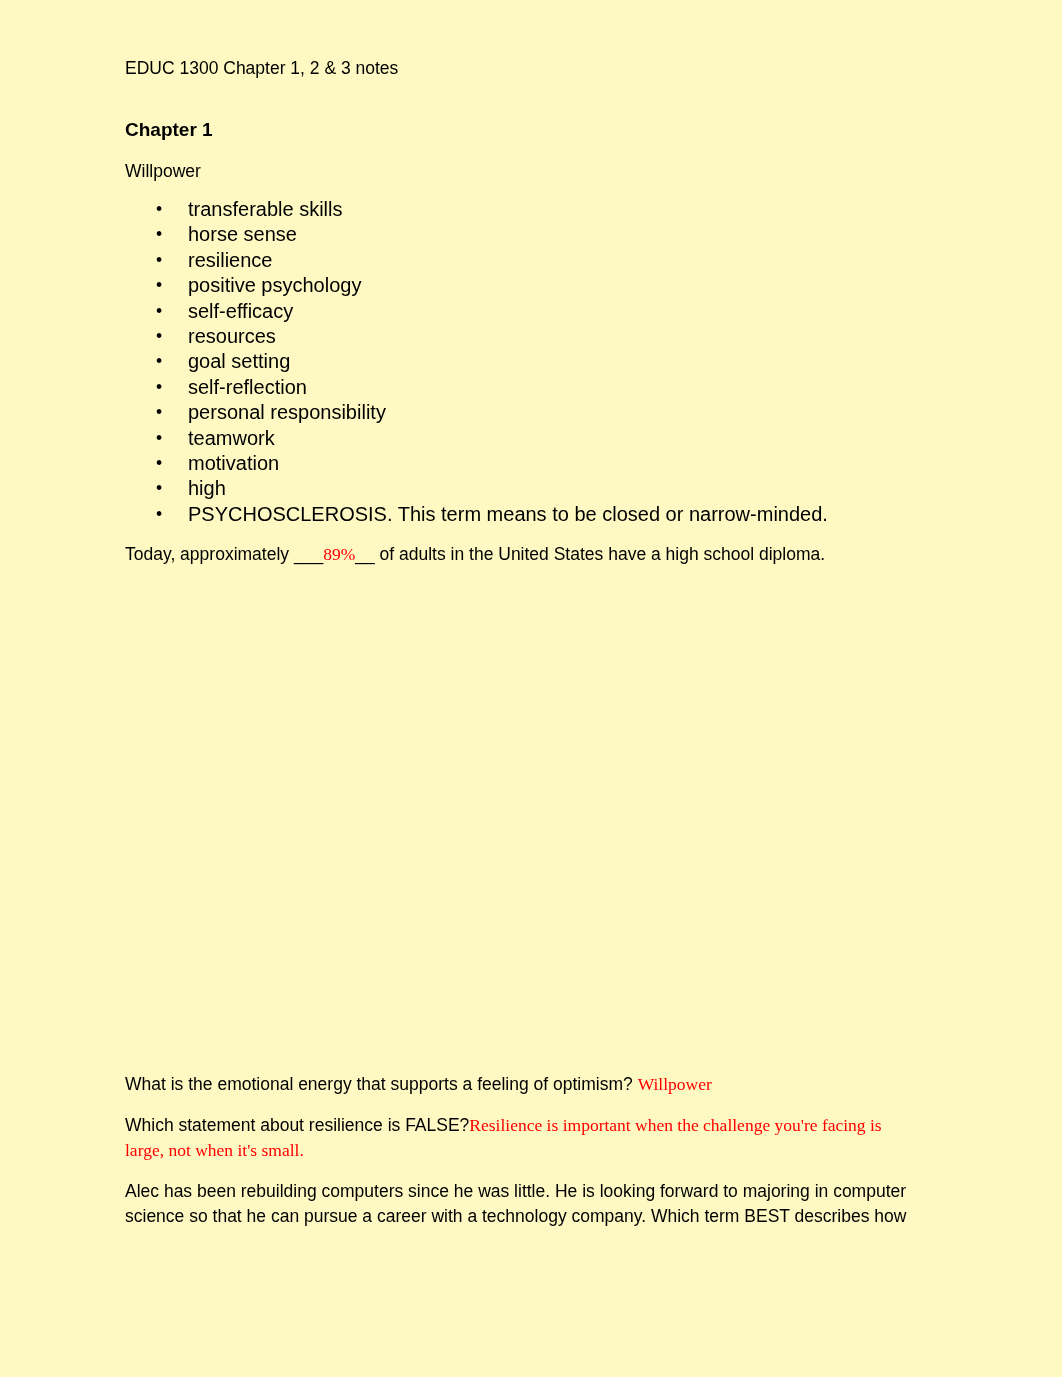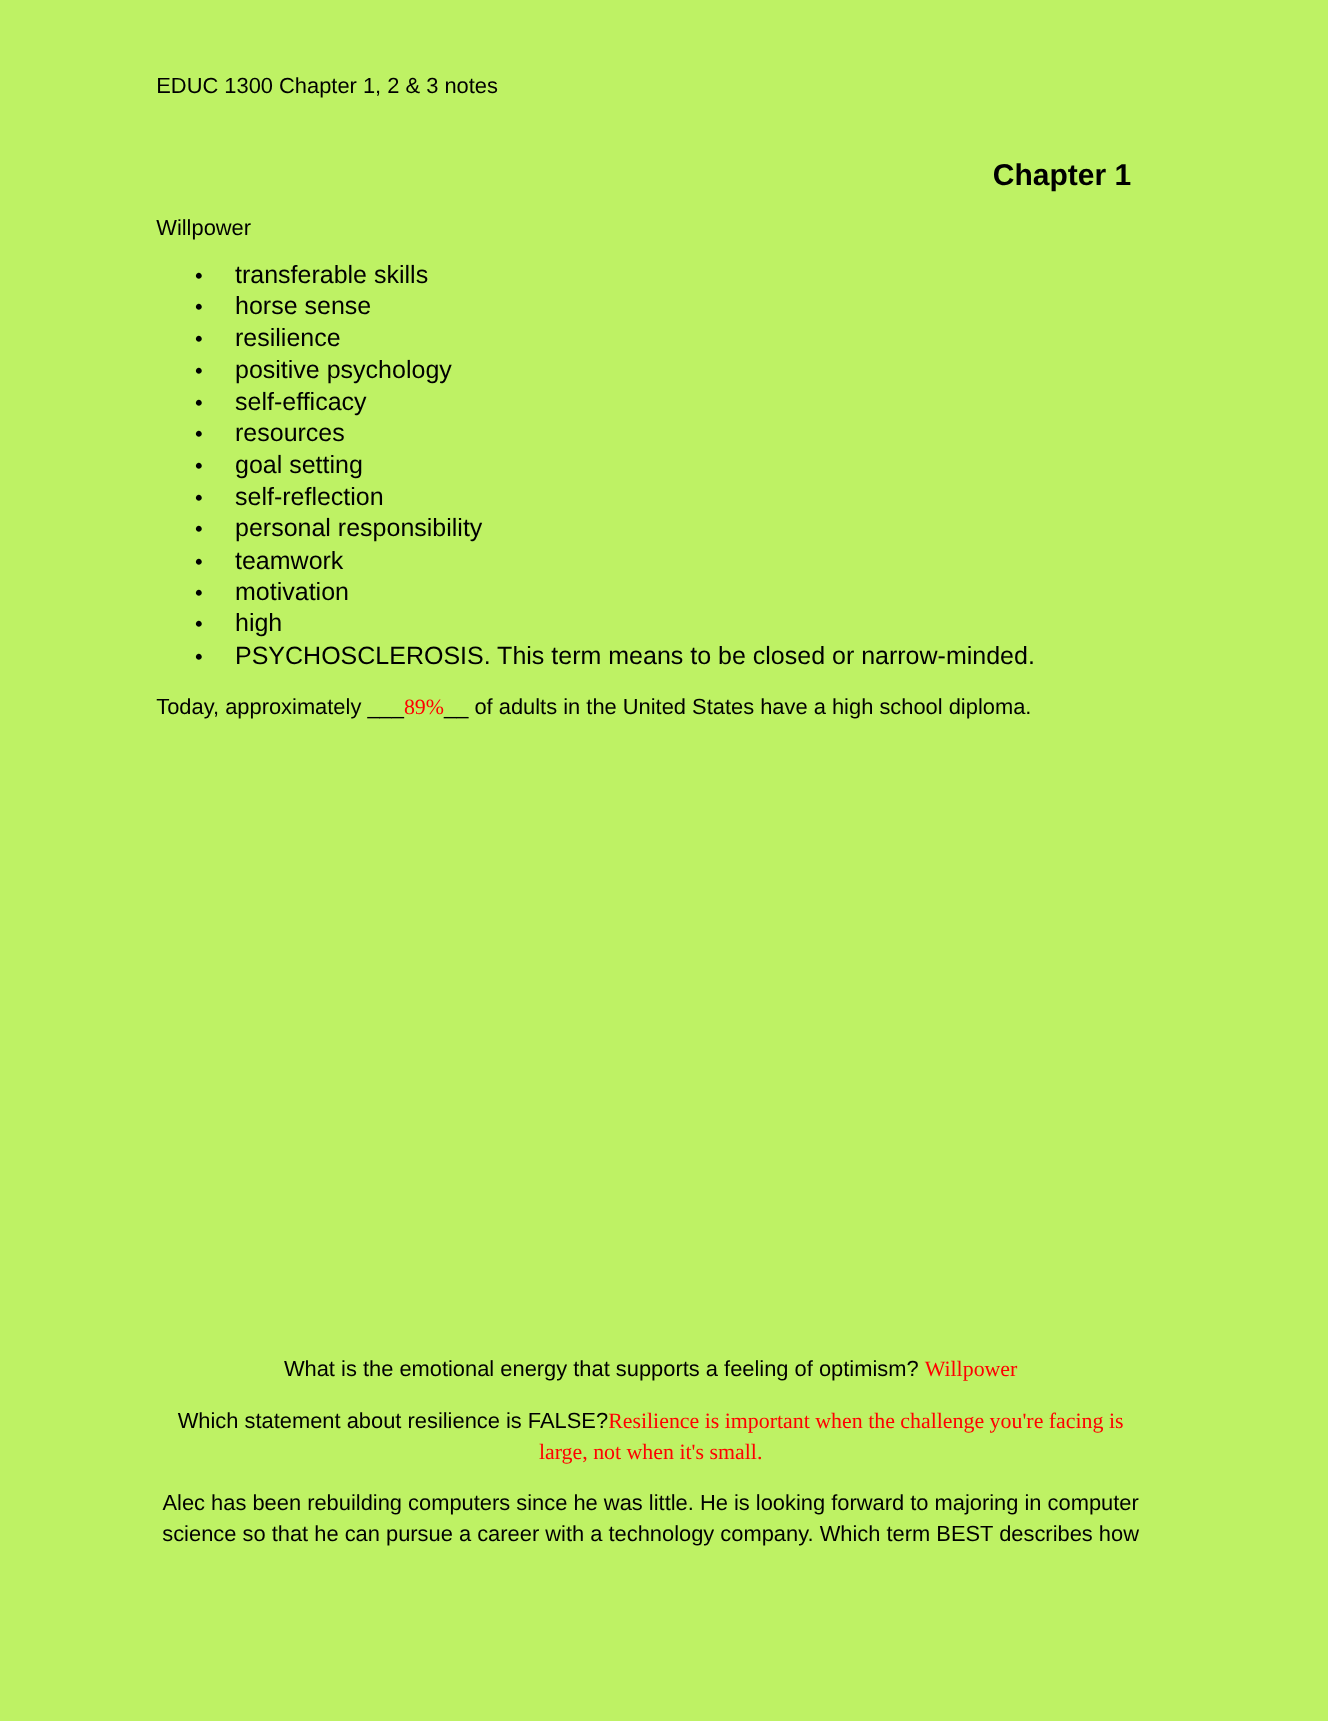--- a/index.html
+++ b/index.html
@@ -12,42 +12,41 @@
     height: 1377px;
     font-family: "Liberation Sans", sans-serif;
     color: #000000;
     -webkit-font-smoothing: antialiased;
   }
 
   .page {
     position: relative;
     width: 1062px;
     height: 1377px;
-    background: #bef264;
+    background: #fef9c3;
     box-sizing: border-box;
     padding: 56px 146px 0 125px;
   }
 
   .doc-title {
     font-size: 17.5px;
     line-height: 24px;
     margin: 0;
     padding: 0;
     font-weight: normal;
   }
 
   .spacer-after-title { height: 38px; }
 
   .chapter-heading {
-    font-size: 24px;
+    font-size: 19px;
     line-height: 24px;
     font-weight: bold;
-    margin: 11px;
+    margin: 0;
     padding: 0;
-    text-align: right;
   }
 
   .section-label {
     font-size: 17.5px;
     line-height: 24px;
     margin: 17px 0 0 0;
     padding: 0;
   }
 
   ul.vocab-list {
@@ -81,21 +80,20 @@
   .red { color: #FF0000; font-family: Liberation Serif, serif; }
 
   .gap-block { height: 505px; }
 
   .qa-para {
     font-size: 17.5px;
     line-height: 25.5px;
     margin: 0 0 0 0;
     padding: 0;
     max-width: 793px;
-    text-align: center;
   }
   .qa-para + .qa-para { margin-top: 15px; }
 </style>
 </head>
 <body>
 
 <div class="page">
 
   <p class="doc-title">EDUC 1300 Chapter 1, 2 &amp; 3 notes</p>
 

